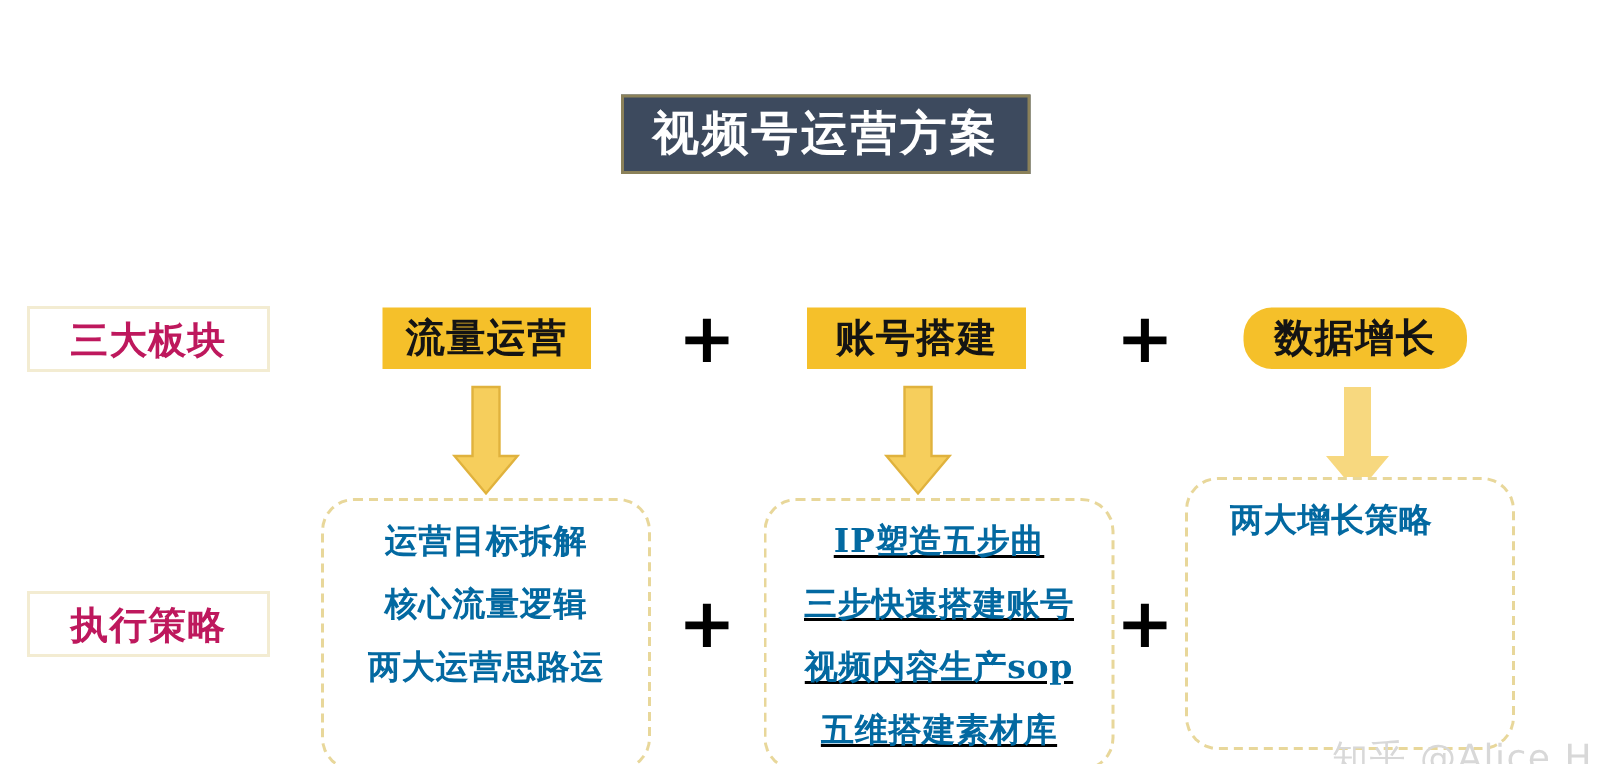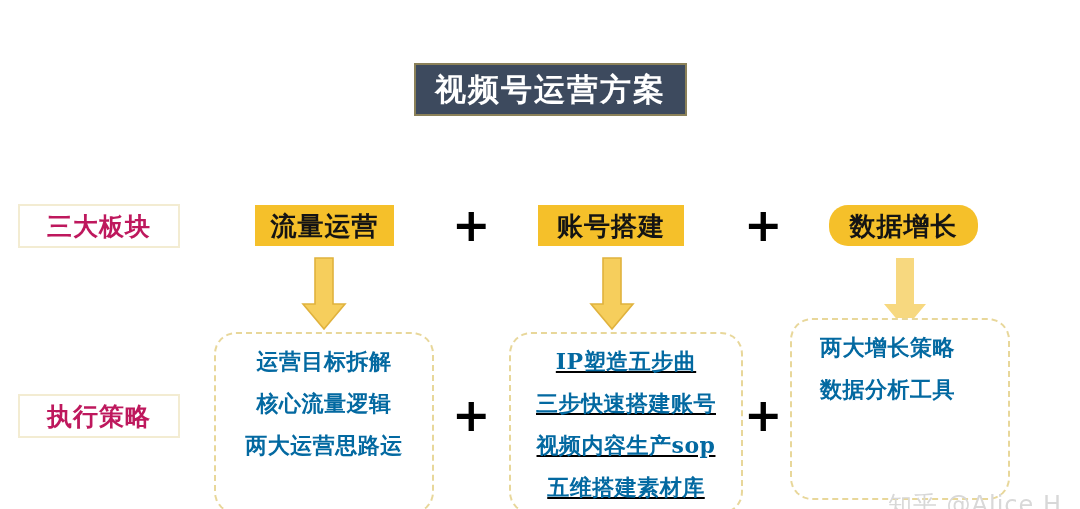--- a/index.html
+++ b/index.html
@@ -206,18 +206,17 @@
 
   <div id="strategy-1" class="strategy-box">
     <span class="strategy-item">IP塑造五步曲</span>
     <span class="strategy-item">三步快速搭建账号</span>
     <span class="strategy-item">视频内容生产sop</span>
     <span class="strategy-item">五维搭建素材库</span>
   </div>
 
   <div id="strategy-2" class="strategy-box">
     <span class="strategy-item">两大增长策略</span>
-    <span class="strategy-item">数据分析工具</span>
   </div>
 
   <div id="watermark">知乎 @Alice H</div>
 
 </div>
 
 </body></html>

